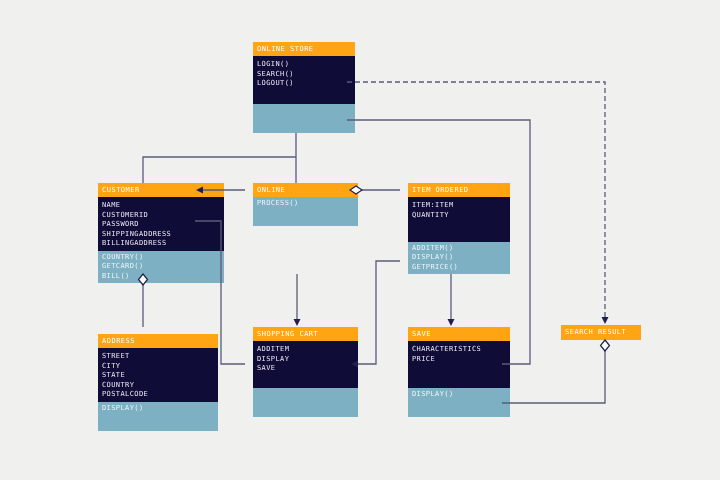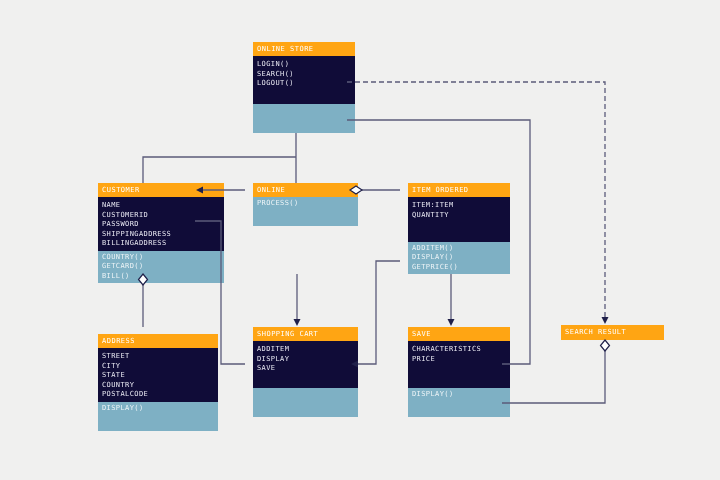--- a/index.html
+++ b/index.html
@@ -87,21 +87,21 @@
       <div class="uml-box" style="left: 400px; top: 327px; width: 102px; height: 90px;">
         <div class="uml-header">SAVE</div>
         <div class="uml-body">
           <div class="uml-line">CHARACTERISTICS</div>
           <div class="uml-line">PRICE</div>
         </div>
         <div class="uml-footer">
           <div class="uml-line">DISPLAY()</div>
         </div>
       </div>
-      <div class="uml-box header-only" style="left: 553px; top: 325px; width: 103px; height: 15px;">
+      <div class="uml-box header-only" style="left: 553px; top: 325px; width: 80px; height: 15px;">
         <div class="uml-header">SEARCH RESULT</div>
       </div>
     </div>
 
   <svg id="connector-layer" width="720" height="480" viewBox="0 0 720 480">
     <g stroke="#5B5B7A" stroke-width="1.3" fill="none">
       <path d="M296,133 L296,183 M296,157 L143,157 L143,183"></path>
       <path d="M245,190 L201,190"></path>
       <path d="M360,190 L400,190"></path>
       <path d="M143,284 L143,327"></path>

